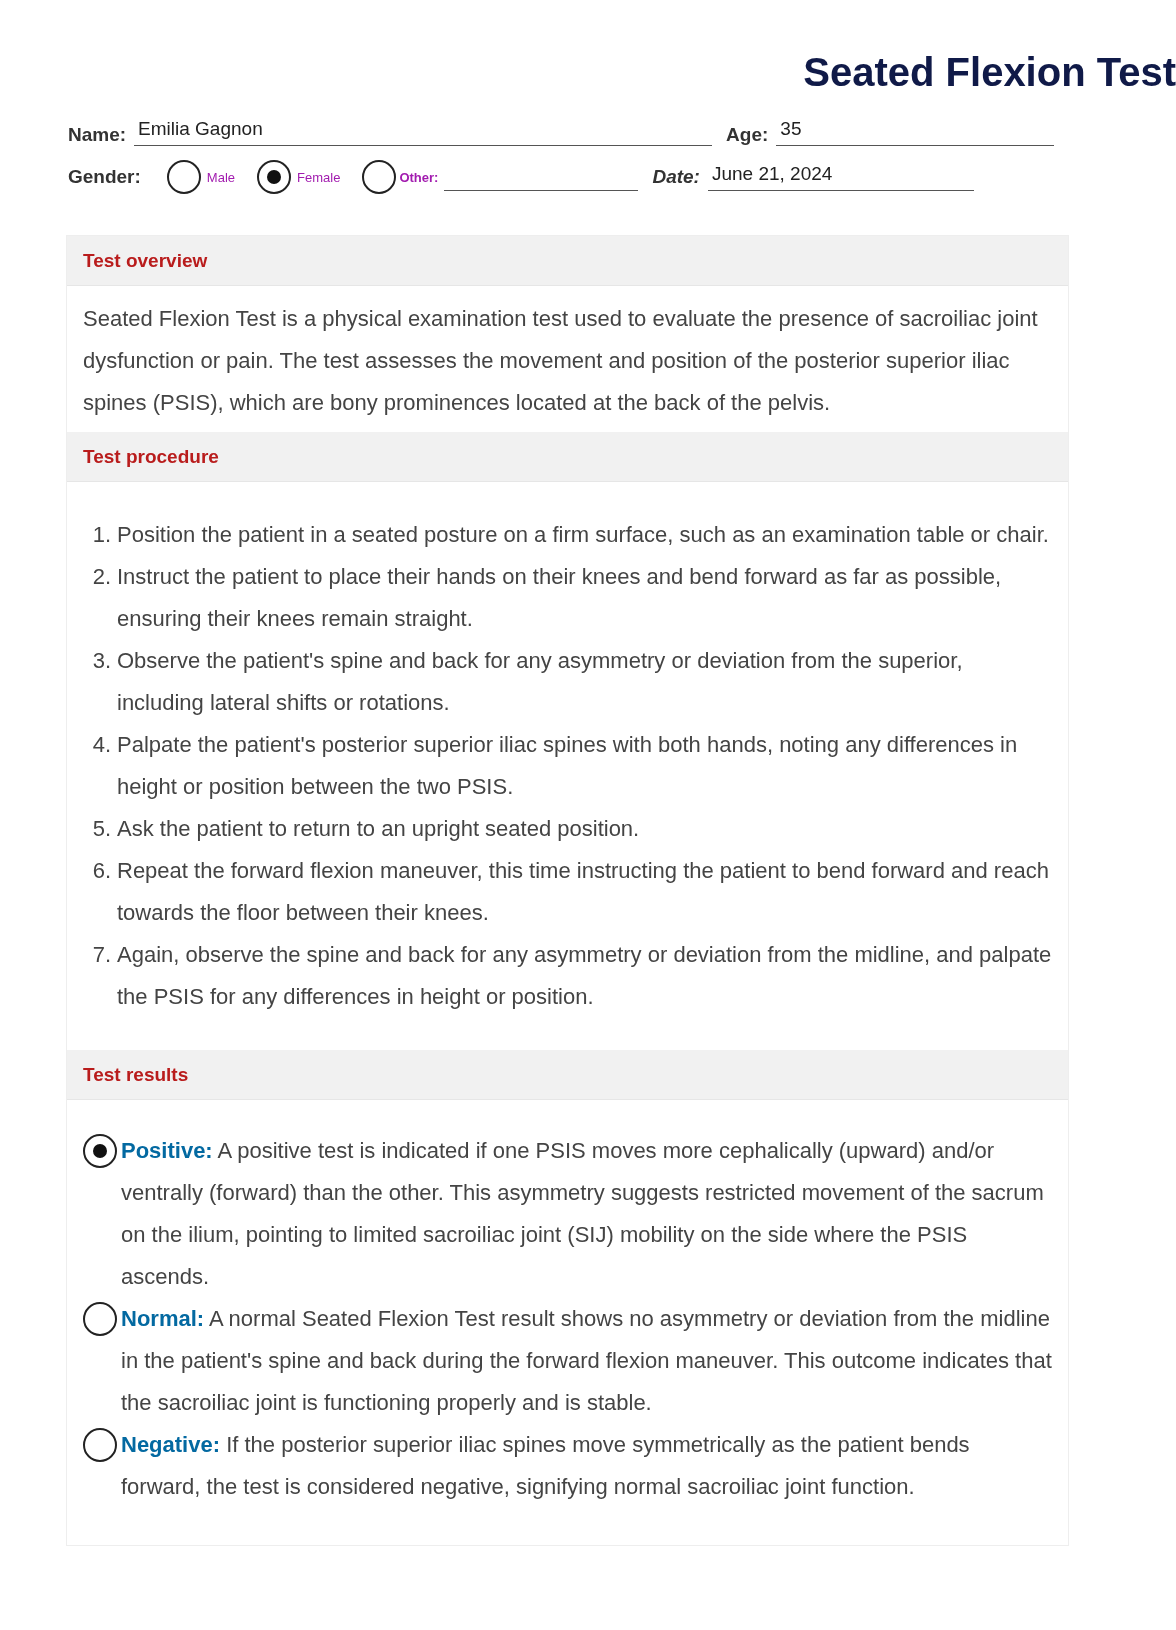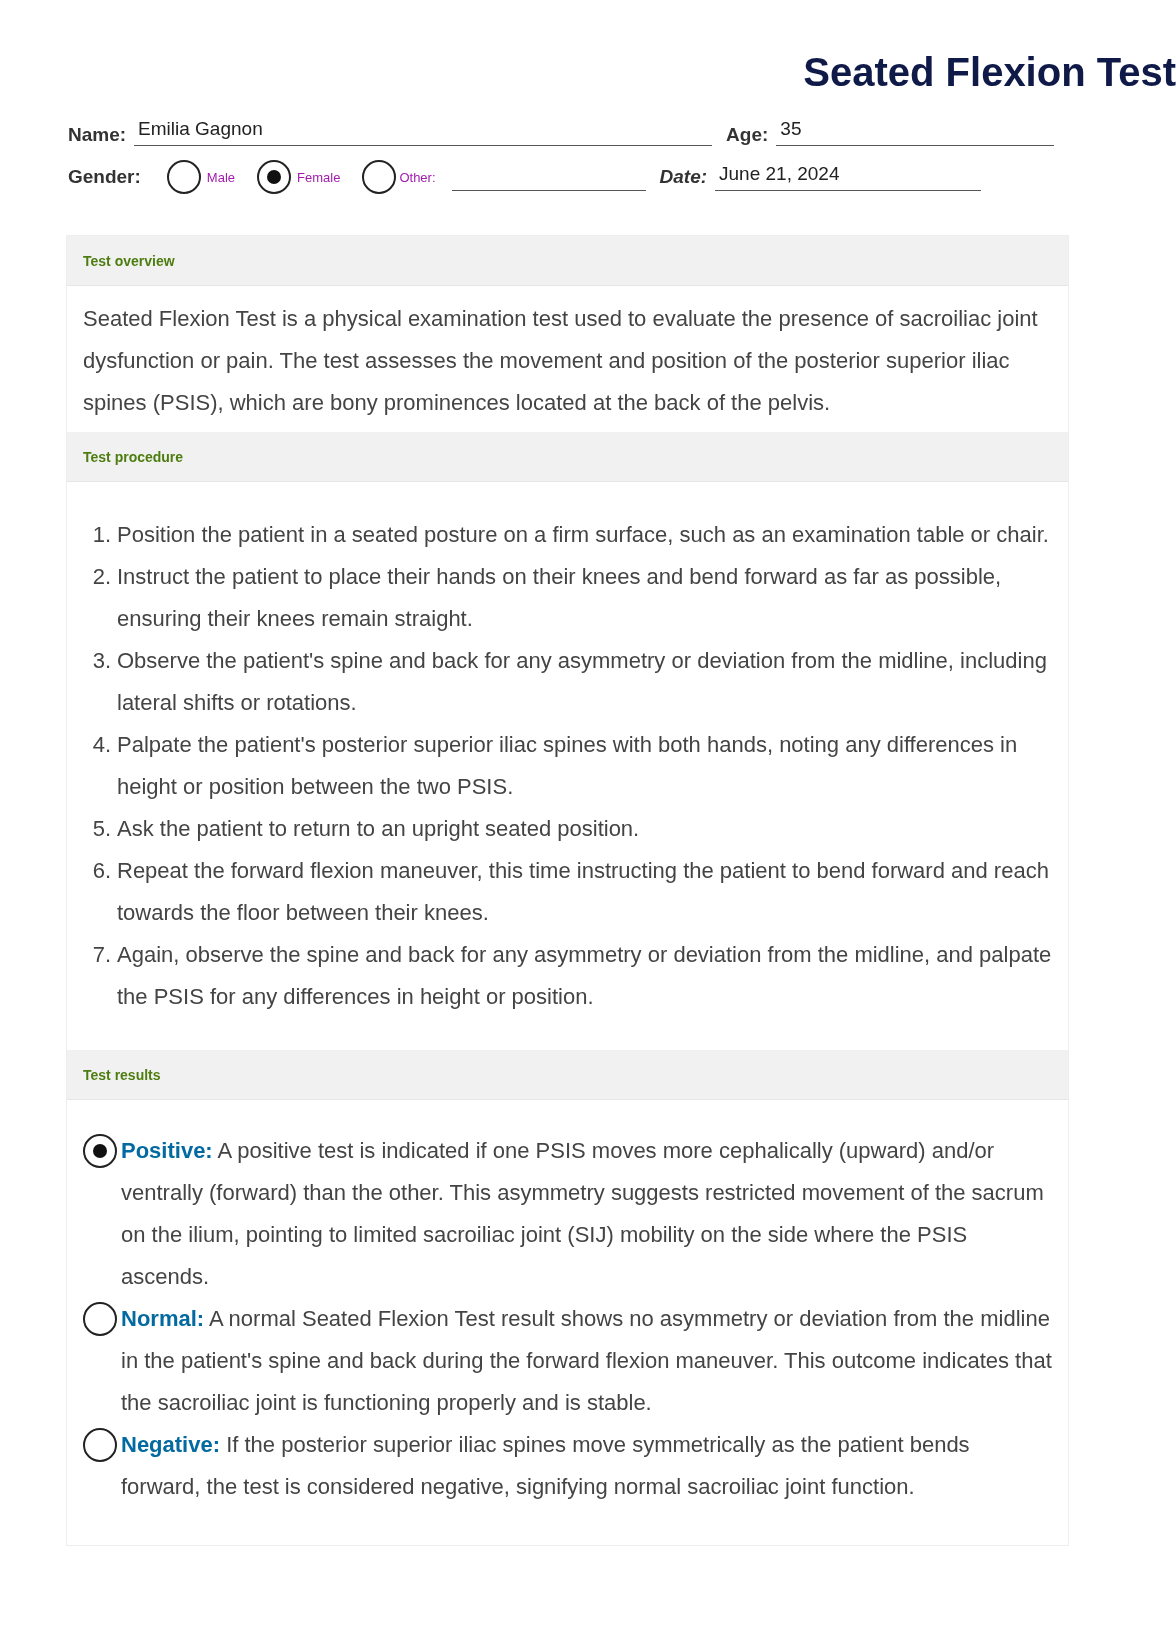--- a/index.html
+++ b/index.html
@@ -7,21 +7,21 @@
   body { font-family: "Liberation Sans", sans-serif; color: #333333; position: relative; }
   .title { position: absolute; top: 50px; left: 0; width: 1176px; text-align: right; font-size: 40px; font-weight: bold; color: #101a48; }
   .row { position: absolute; left: 68px; display: flex; align-items: flex-end; font-size: 19px; }
   .lbl { font-weight: bold; color: #333; margin-right: 8px; }
   .field { border-bottom: 1.5px solid #555; height: 28px; font-size: 19px; color: #222; padding-left: 4px; line-height: 22px; position: relative; }
   .radio-group { display: flex; align-items: center; margin-right: 22px; }
   .radio { width: 34px; height: 34px; border: 2px solid #222; border-radius: 50%; display: inline-flex; align-items: center; justify-content: center; margin-right: 6px; }
   .radio .dot { width: 14px; height: 14px; background: #111; border-radius: 50%; }
   .radio-lbl { font-size: 13px; color: #a21caf; }
   .panel { position: absolute; left: 66px; top: 235px; width: 1003px; height: 1311px; border: 1px solid #eeeeee; background: #fff; }
-  .sec-head { height: 50px; background: #f1f1f1; padding-left: 16px; font-weight: bold; font-size: 14px; line-height: 50px; color: #4d7c0f; border-bottom: 1px solid #e6e6e6; }
+  .sec-head { height: 50px; background: #f1f1f1; padding-left: 16px; font-weight: bold; font-size: 19px; line-height: 50px; color: #b91c1c; border-bottom: 1px solid #e6e6e6; }
   .sec-body { padding: 0 16px; font-size: 22px; line-height: 42px; color: #444; }
   .overview { padding-top: 12px; padding-bottom: 8px; }
   ol.steps { list-style: none; padding-top: 32px; padding-bottom: 32px; }
   ol.steps li { display: flex; }
   ol.steps .num { width: 34px; text-align: right; padding-right: 6px; flex-shrink: 0; }
   .results { padding-top: 30px; }
   .result { display: flex; align-items: flex-start; }
   .result .radio { width: 34px; height: 34px; margin-top: 4px; margin-right: 4px; flex-shrink: 0; }
   .result b { color: #0369a1; }
 </style>
@@ -42,21 +42,21 @@
   <div class="radio-group">
     <span class="radio"></span>
     <span class="radio-lbl">Male</span>
   </div>
   <div class="radio-group">
     <span class="radio">
         <span class="dot"></span>
       </span>
     <span class="radio-lbl">Female</span>
   </div>
-  <div class="radio-group" style="margin-right:16px;">
+  <div class="radio-group" style="margin-right:6px;font-weight:bold;">
     <span class="radio" style="margin-right:3px;"></span>
     <span class="radio-lbl">Other:</span>
   </div>
   <div class="field" style="width:194px;"></div>
   <span class="lbl" style="margin-left:14px;font-style:italic;">Date:</span>
   <div class="field" style="width:266px;">June 21, 2024</div>
 </div>
 
 <div class="panel">
 
@@ -69,21 +69,21 @@
       <li>
           <span class="num">1.</span>
           <span>Position the patient in a seated posture on a firm surface, such as an examination table or chair.</span>
         </li>
       <li>
           <span class="num">2.</span>
           <span>Instruct the patient to place their hands on their knees and bend forward as far as possible, ensuring their knees remain straight.</span>
         </li>
       <li>
           <span class="num">3.</span>
-          <span>Observe the patient's spine and back for any asymmetry or deviation from the midline, including lateral shifts or rotations.</span>
+          <span>Observe the patient's spine and back for any asymmetry or deviation from the superior, including lateral shifts or rotations.</span>
         </li>
       <li>
           <span class="num">4.</span>
           <span>Palpate the patient's posterior superior iliac spines with both hands, noting any differences in height or position between the two PSIS.</span>
         </li>
       <li>
           <span class="num">5.</span>
           <span>Ask the patient to return to an upright seated position.</span>
         </li>
       <li>

